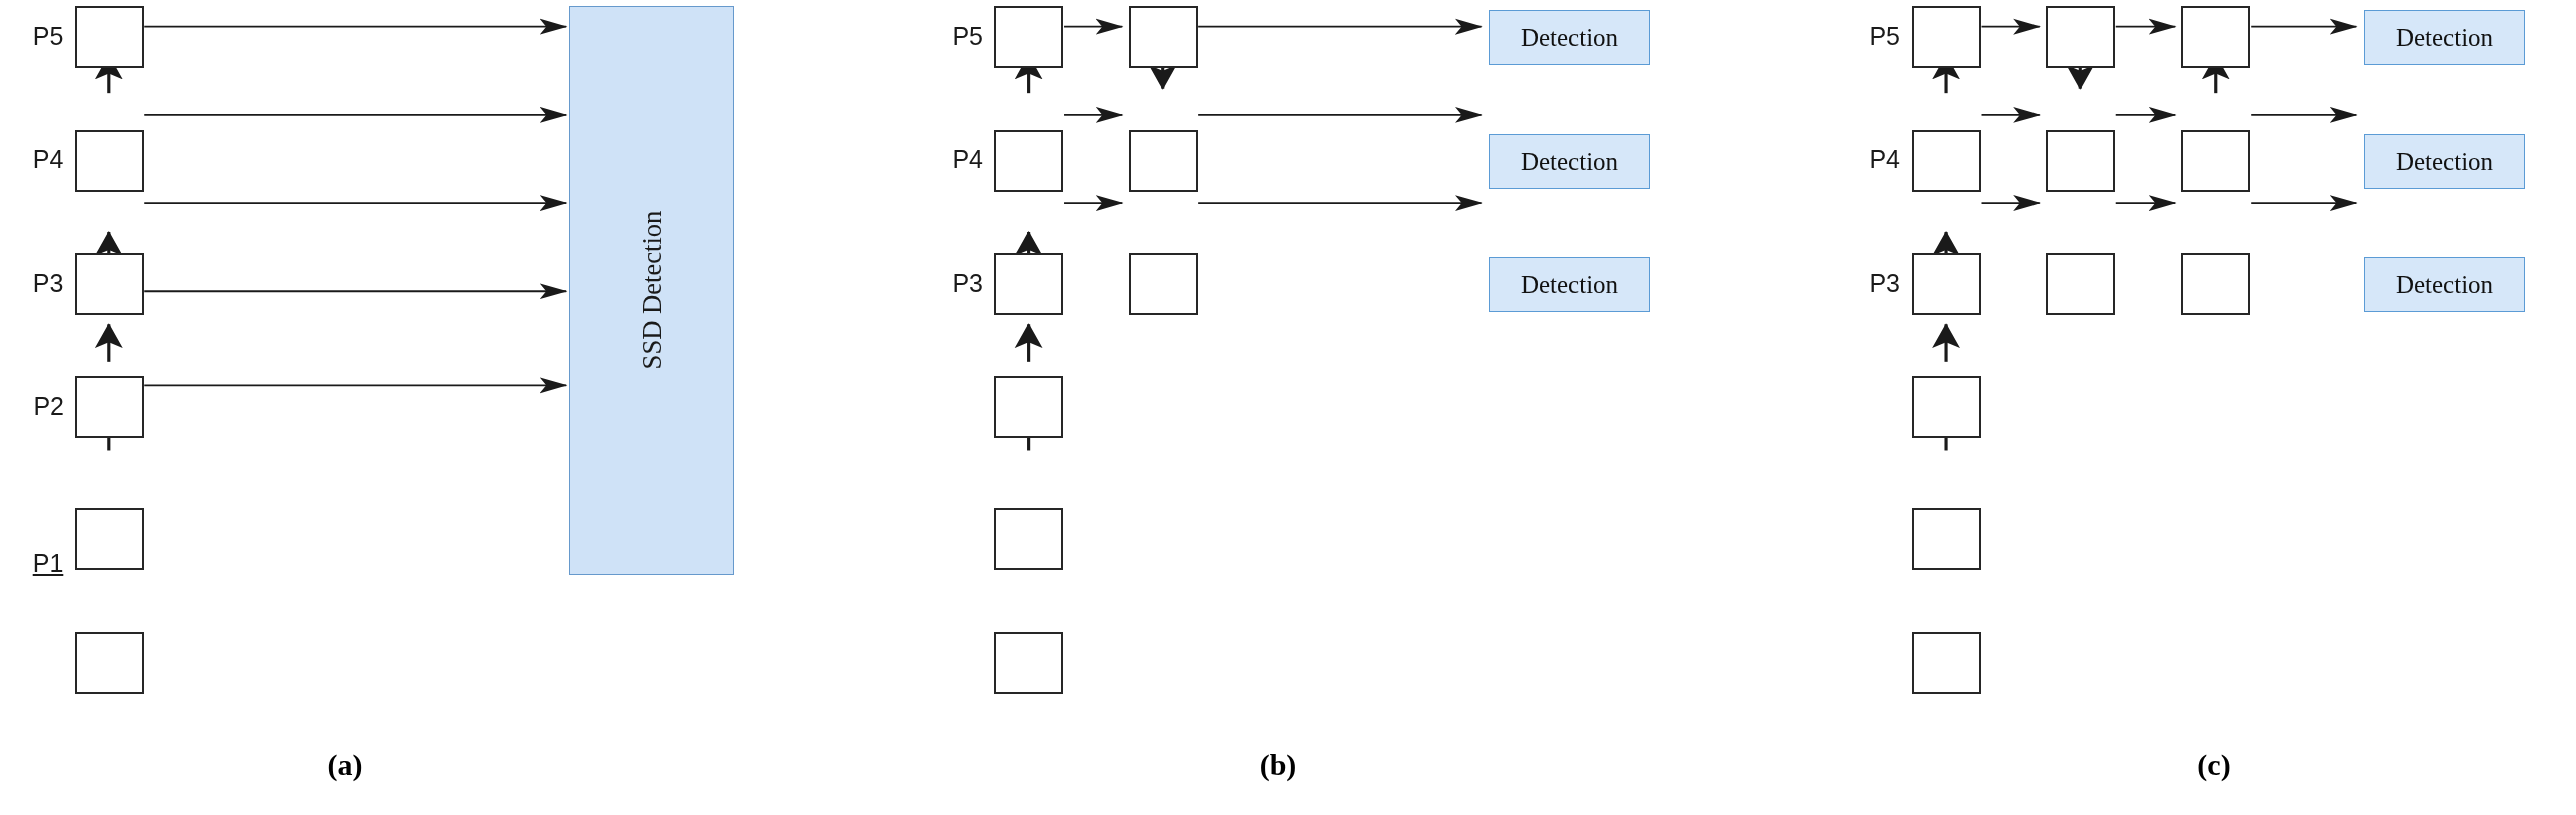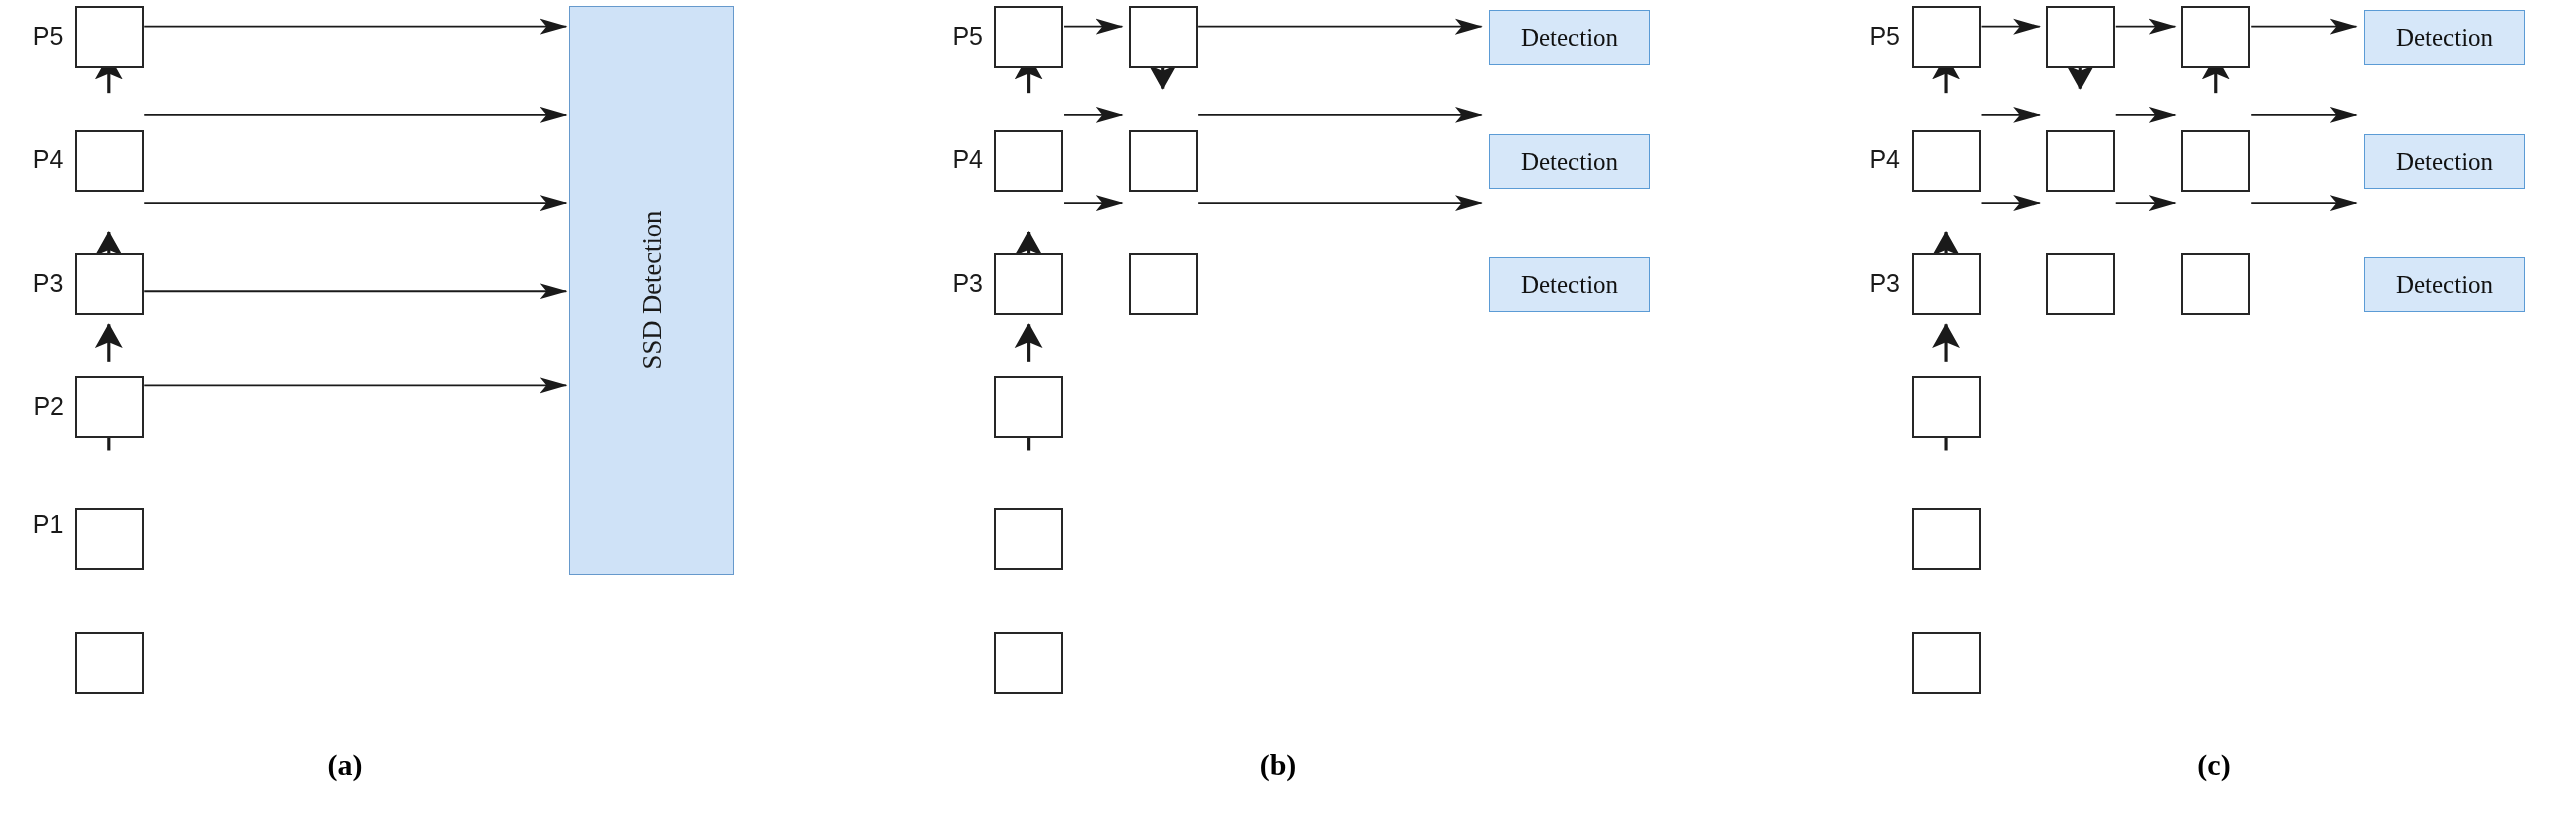--- a/index.html
+++ b/index.html
@@ -130,21 +130,21 @@
         <line x1="228" y1="449" x2="895" y2="449"></line>
         <line x1="228" y1="644" x2="895" y2="644"></line>
         <line x1="228" y1="852" x2="895" y2="852"></line>
       </g>
     </svg>
 
     <div class="plabel" style="left:6.3px; top:24px; width:57px;">P5</div>
     <div class="plabel" style="left:6.3px; top:147px; width:57px;">P4</div>
     <div class="plabel" style="left:6.3px; top:271px; width:57px;">P3</div>
     <div class="plabel" style="left:7px; top:394px; width:57px;">P2</div>
-    <div class="plabel" style="left:6.3px; top:512px; width:57px;">P1</div>
+    <div class="plabel" style="left:6.3px; top:551px; width:57px;text-decoration:underline;">P1</div>
 
     <div class="node" style="left:75px; top:6.3px;"></div>
     <div class="node" style="left:75px; top:130px;"></div>
     <div class="node" style="left:75px; top:253px;"></div>
     <div class="node" style="left:75px; top:376px;"></div>
     <div class="node" style="left:75px; top:508px;"></div>
     <div class="node" style="left:75px; top:632px;"></div>
 
     <div class="ssd-block" style="left:569px; top:5.7px; width:165px; height:569px;">
       <span class="vtext">SSD Detection</span>

